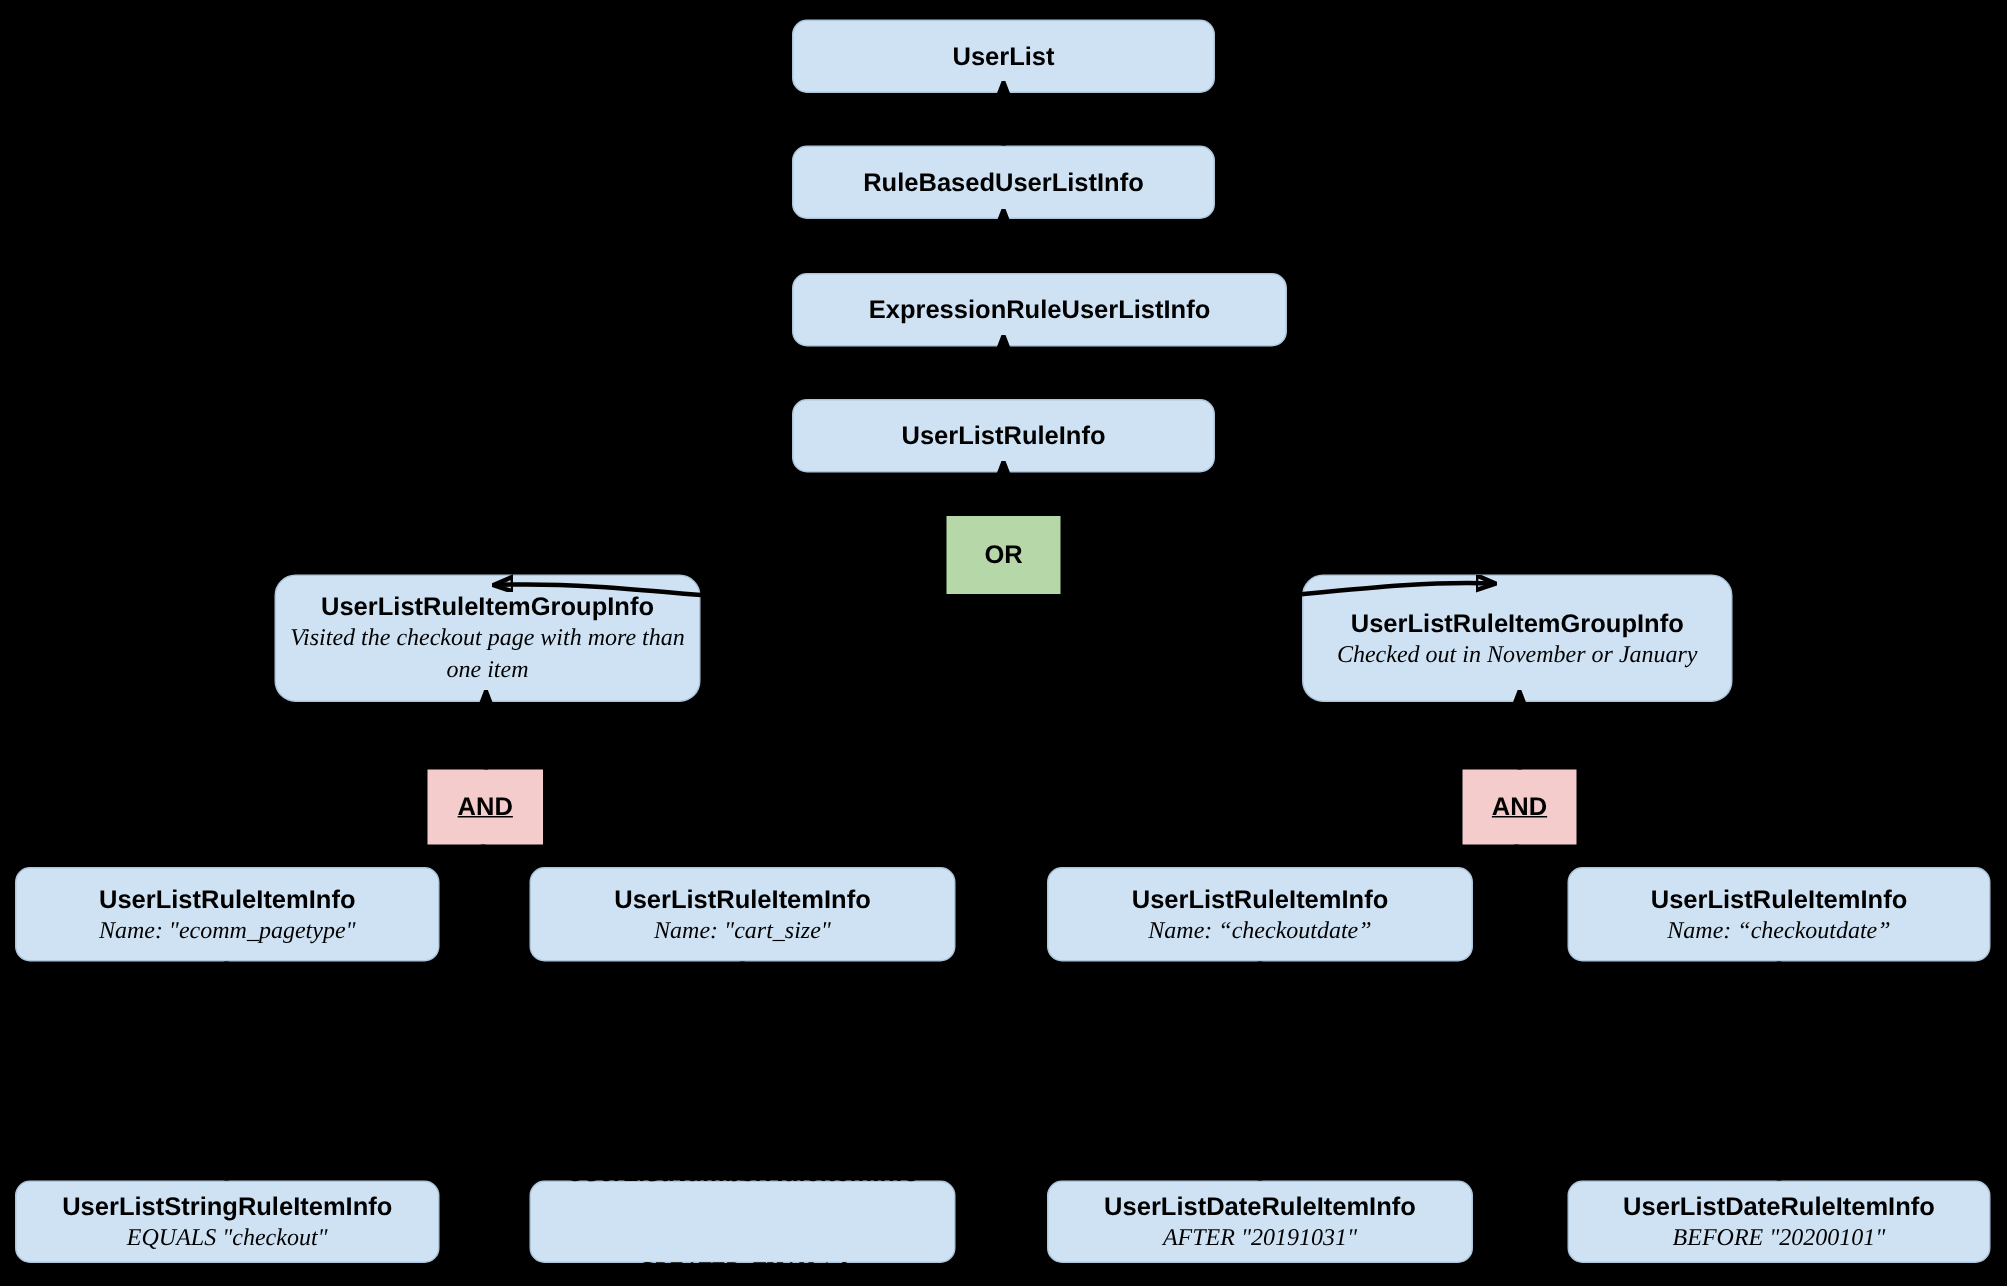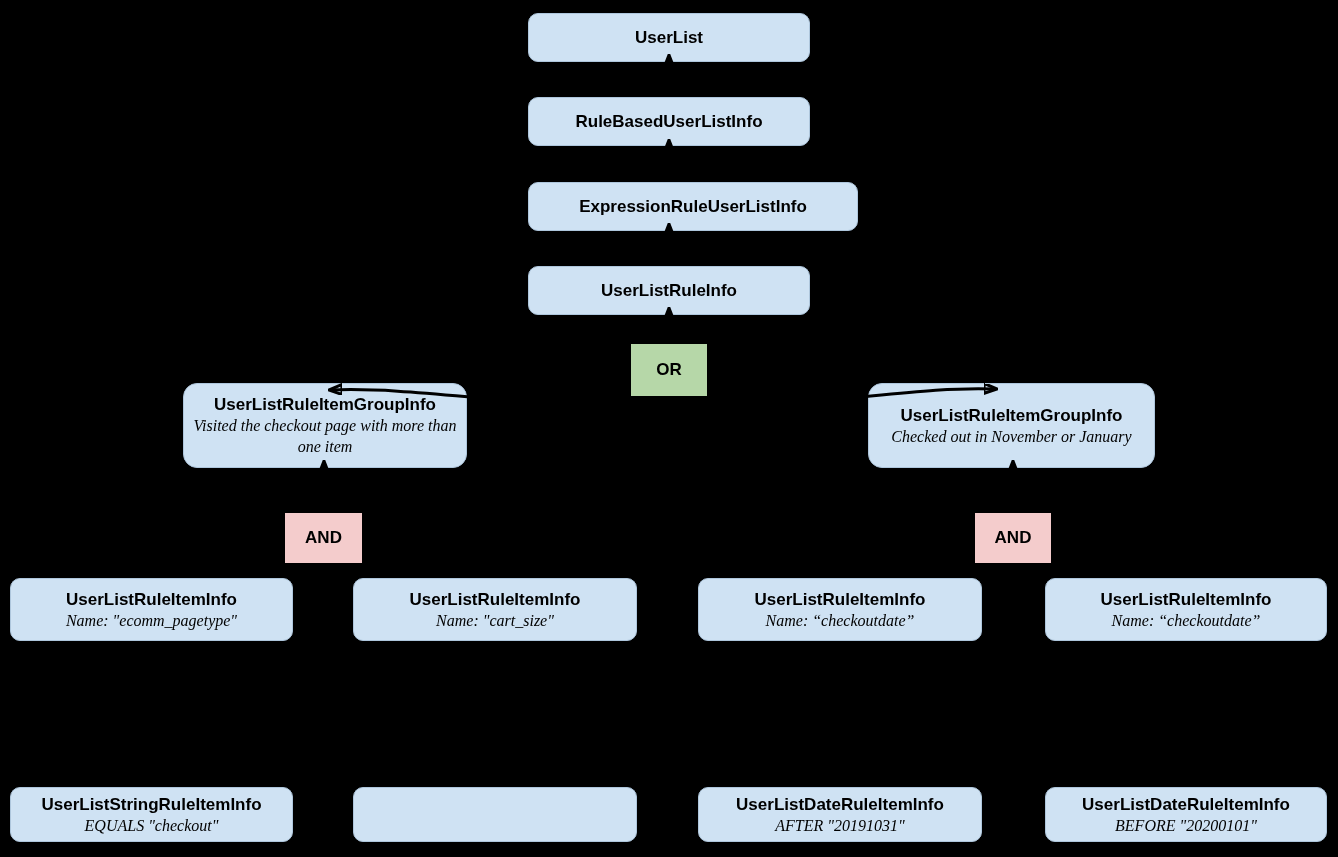--- a/index.html
+++ b/index.html
@@ -35,21 +35,21 @@
   .node .title { font-weight: bold; font-size: 17px; line-height: 21px; }
   .node .desc  { font-style: italic; font-size: 16px; line-height: 21px; font-family: Liberation Serif, serif; }
 
   .op {
     position: absolute;
     display: flex; align-items: center; justify-content: center;
     font-weight: bold; font-size: 17px;
     z-index: 1;
   }
   .op-or  { background: var(--or-fill); }
-  .op-and { background: var(--and-fill); }
+  .op-and { background: var(--and-fill); text-decoration: underline; }
 
   
   #n-userlist  { left: 528px; top: 13px;  width: 282px; height: 49px; }
   #n-rulebased { left: 528px; top: 97px;  width: 282px; height: 49px; }
   #n-expr      { left: 528px; top: 182px; width: 330px; height: 49px; }
   #n-ulruleinfo{ left: 528px; top: 266px; width: 282px; height: 49px; }
   #op-or       { left: 631px; top: 344px; width: 76px;  height: 52px; align-items: center; }
 
   
   #n-group-left  { left: 183px; top: 383px; width: 284px; height: 85px; border-radius: 14px; }

